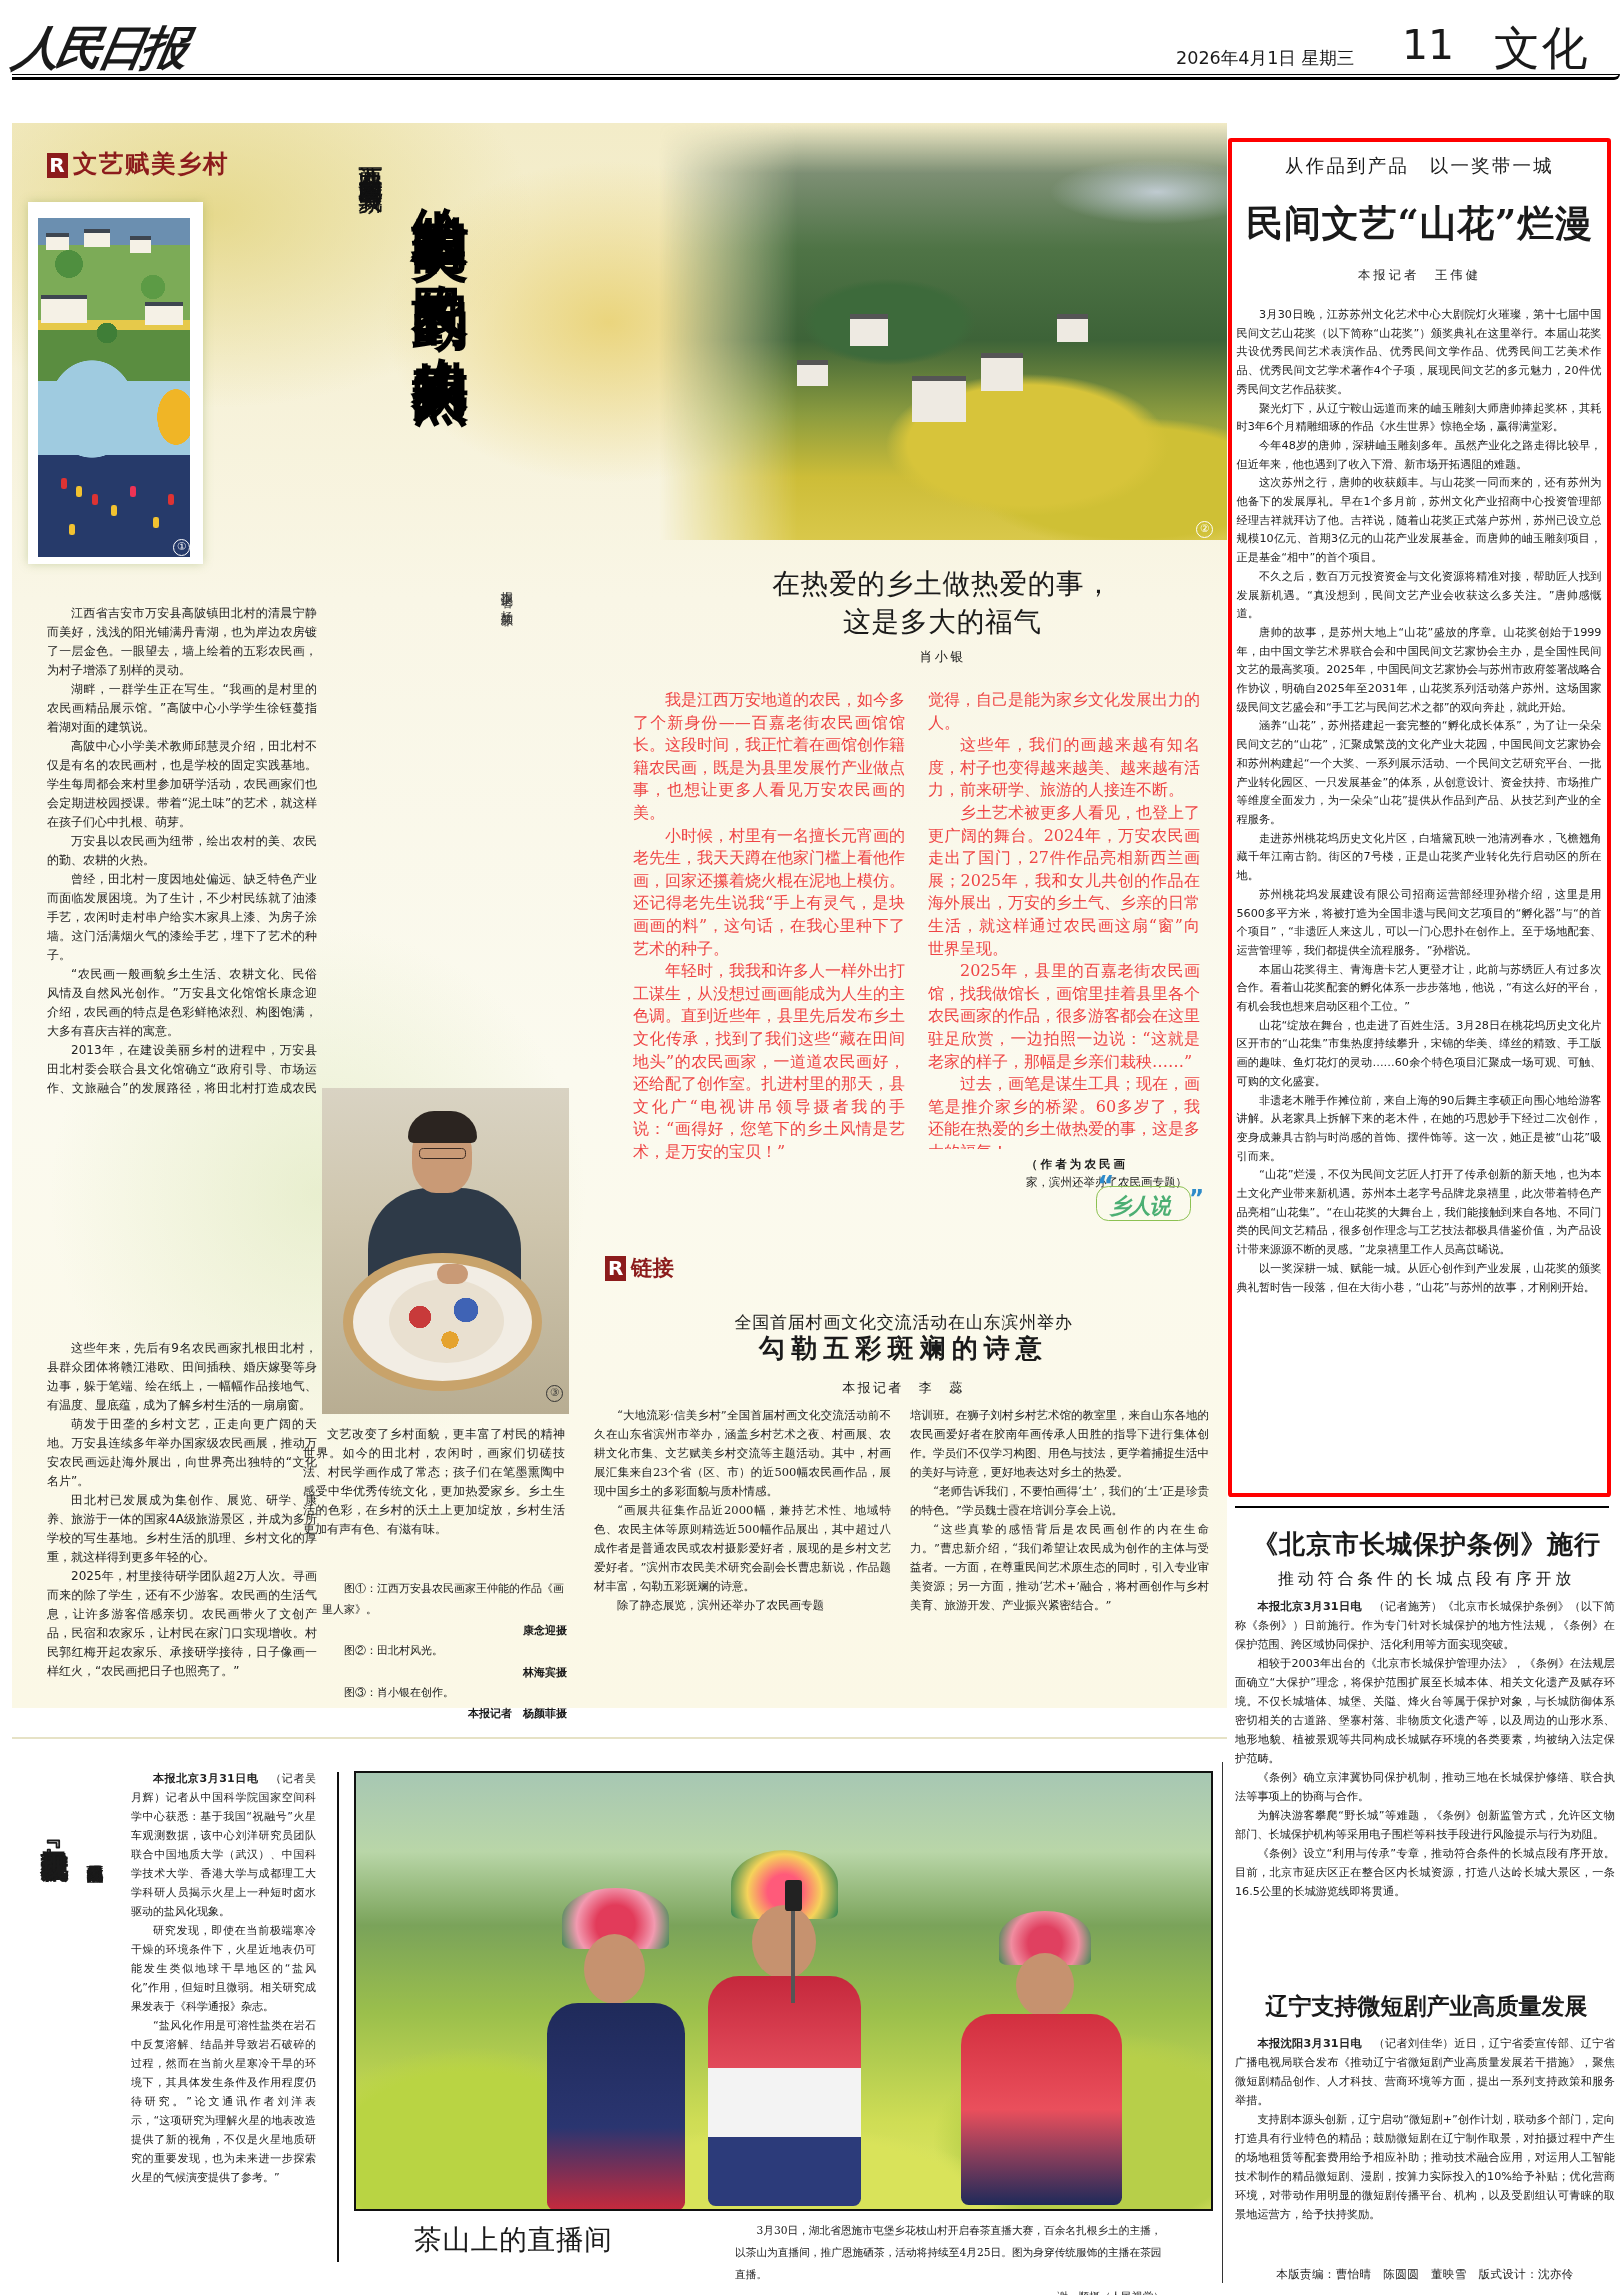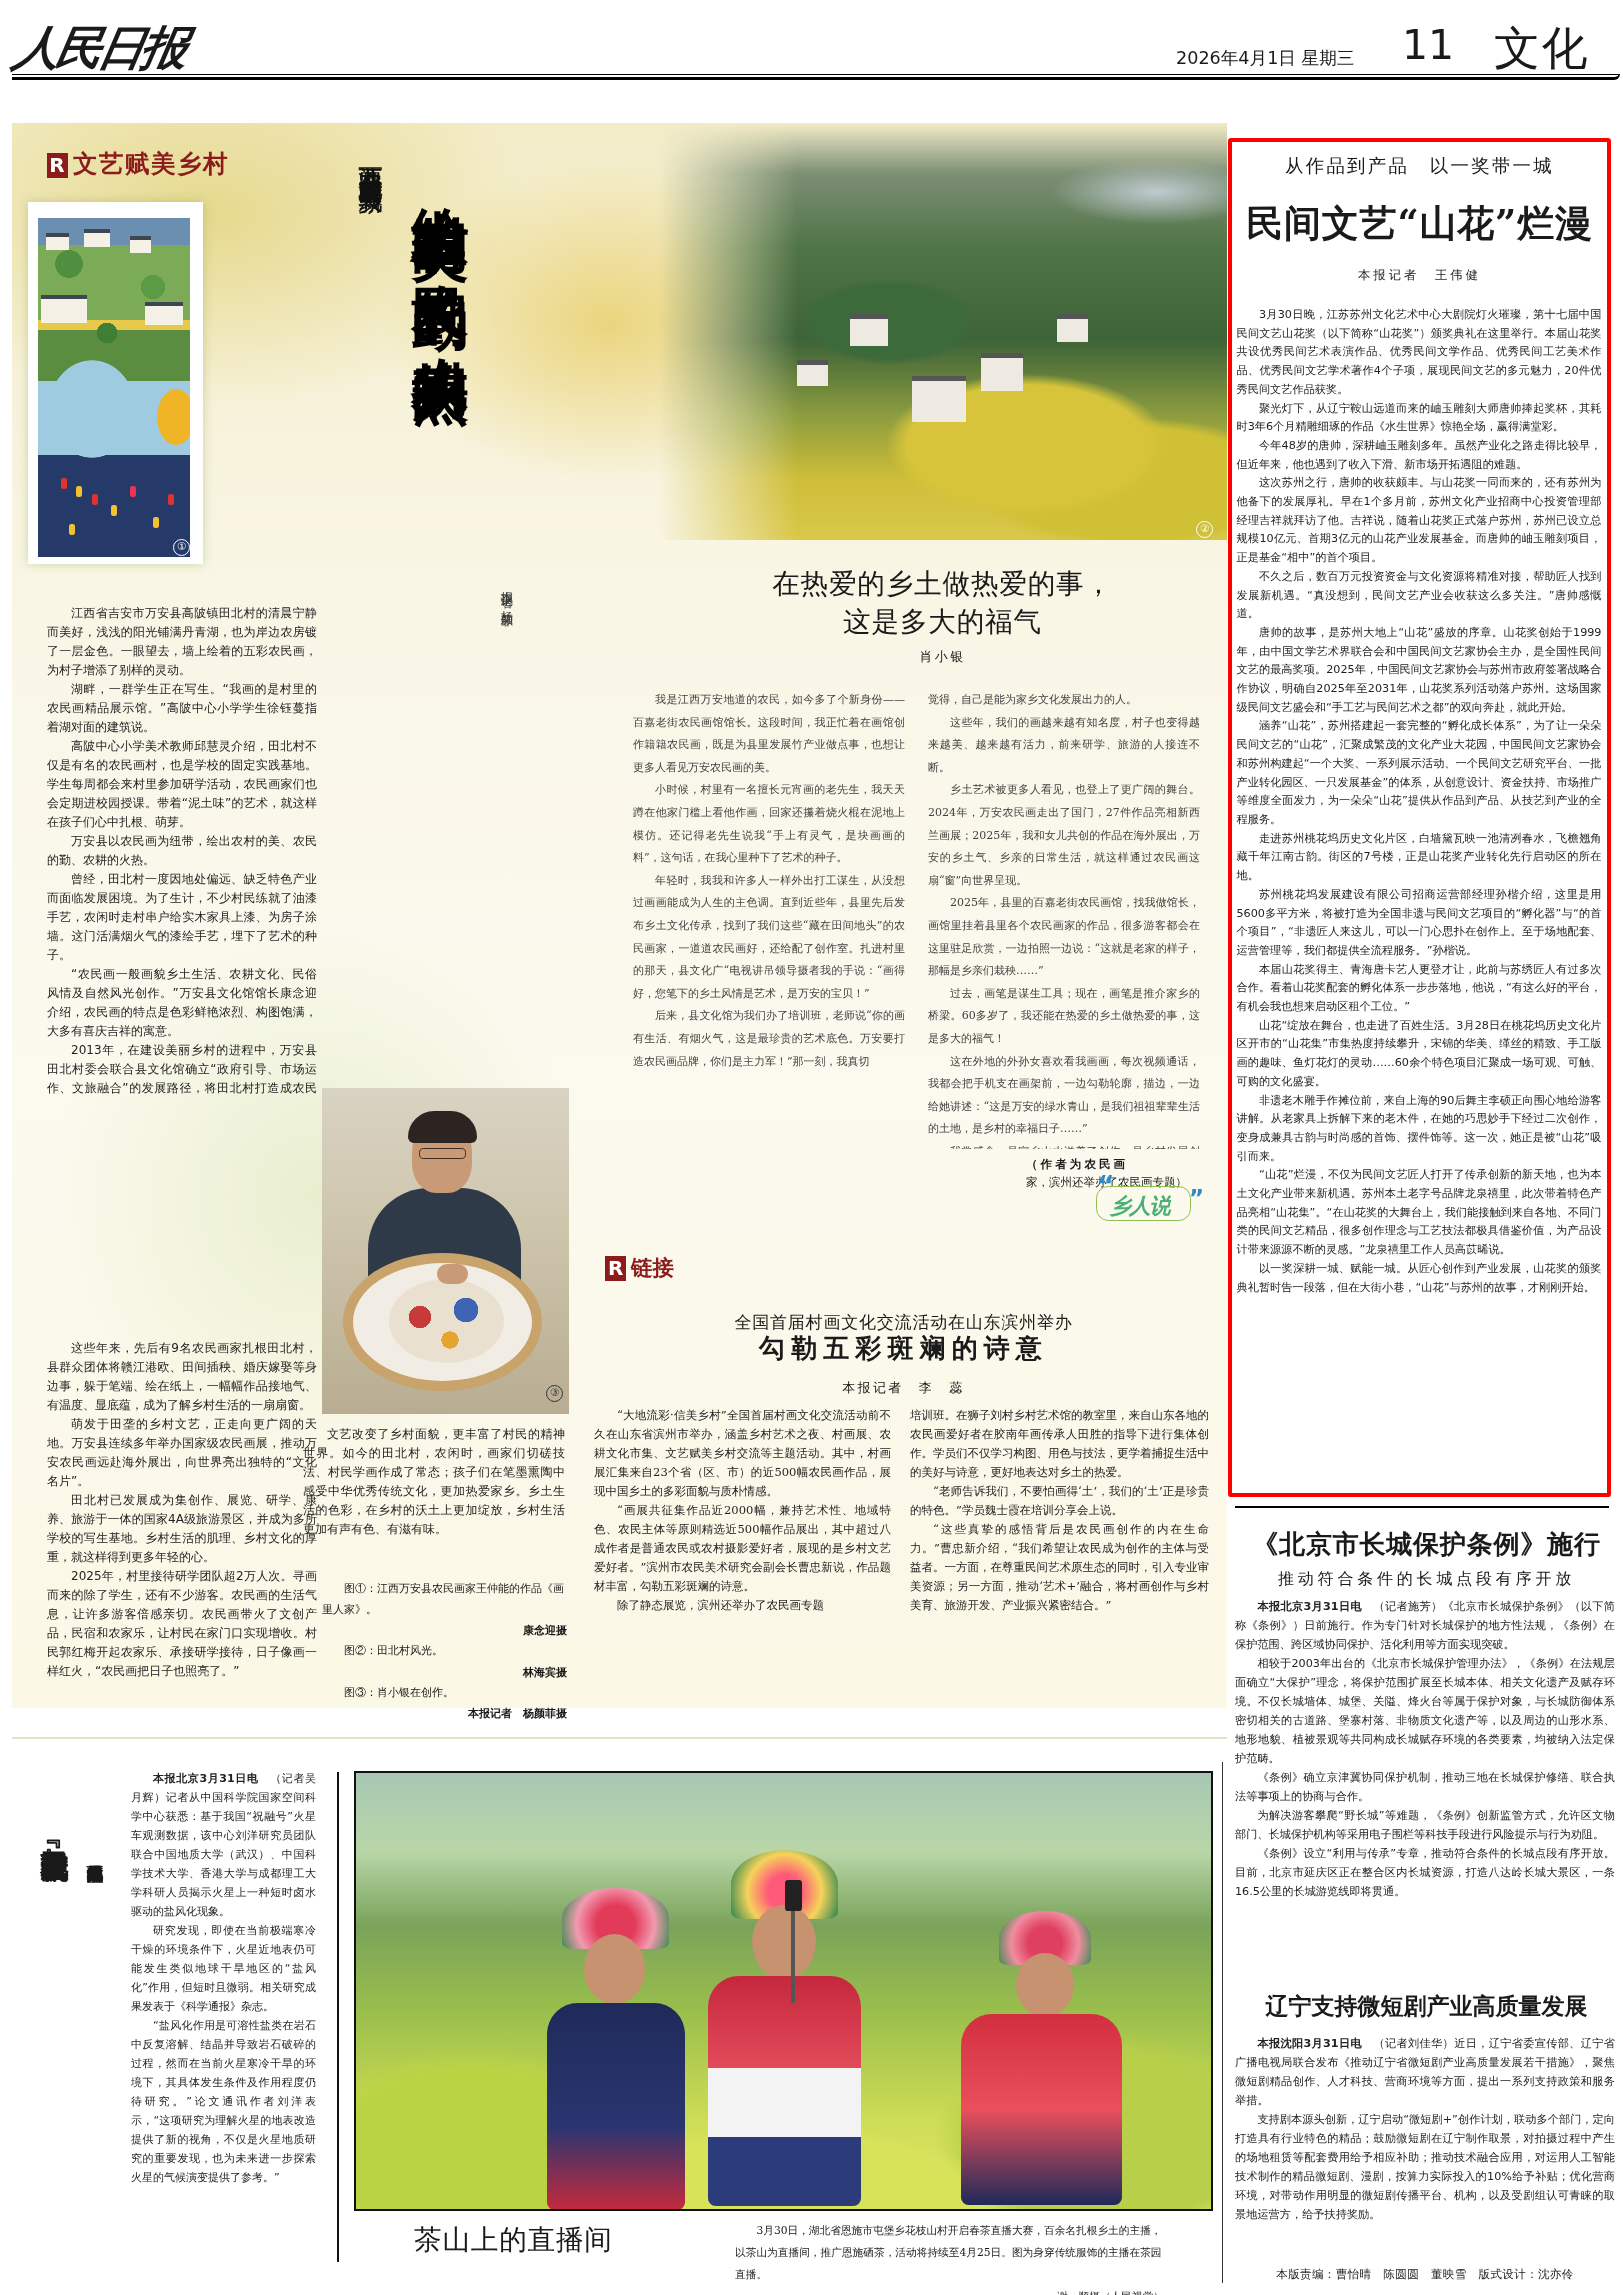--- a/index.html
+++ b/index.html
@@ -62,21 +62,21 @@
     mask-image: linear-gradient(90deg, transparent 0, #000 138px);
   }
   #photo-landscape .house { position: absolute; background: #eeeae2; border-top: 5.4px solid #555; }
   #caption-marker-2 { left: 1196px; top: 521px; width: 17px; height: 17px; border-radius: 50%; border: 1.1px solid #fff; color: #fff; font-size: 10.7px; text-align: center; line-height: 14.6px; font-family: "DejaVu Sans", sans-serif; }
 
   
   #essay-title { left: 659px; top: 565px; width: 567px; text-align: center; font-size: 27.6px; line-height: 38px; font-weight: normal; font-family: "DejaVu Serif", serif; letter-spacing: 0.8px; }
   #essay-author { left: 659px; top: 648px; width: 567px; text-align: center; font-size: 13px; letter-spacing: 2.3px; }
   #essay-col1 { left: 633px; top: 689px; width: 272px; height: 475px; overflow: hidden; }
   #essay-col2 { left: 928px; top: 689px; width: 272px; height: 460px; overflow: hidden; }
-  .essay-text { font-family: "DejaVu Serif", serif; font-size: 11px; line-height: 22.6px; color: #404040; text-align: justify; }
+  .essay-text { font-family: "DejaVu Serif", serif; font-size: 16px; line-height: 22.6px; color: #ef4444; text-align: justify; }
   .essay-text p { text-indent: 2em; }
   #essay-note { left: 1026px; top: 1155px; width: 176px; font-size: 11.5px; line-height: 18.4px; font-family: "DejaVu Sans", sans-serif; }
   #essay-note b { font-family: "DejaVu Sans", sans-serif; letter-spacing: 3.1px; }
 
   
   #xiangrenshuo { left: 1088px; top: 1180px; width: 123px; height: 51px; }
   #xiangrenshuo .bubble { position: absolute; left: 7.7px; top: 6.1px; width: 95px; height: 35px; border: 1.5px solid #8cc152; border-radius: 12.3px; }
   #xiangrenshuo .q1 { position: absolute; left: 9.2px; top: -9.2px; font-size: 26px; color: #2e8bc9; font-weight: bold; font-family: "DejaVu Sans", sans-serif; }
   #xiangrenshuo .q2 { position: absolute; left: 101px; top: 4.6px; font-size: 23px; color: #2e8bc9; font-weight: bold; font-family: "DejaVu Sans", sans-serif; }
   #xiangrenshuo .txt { position: absolute; left: 21.4px; top: 10.7px; font-size: 21.4px; font-weight: bold; font-style: italic; color: #4caf73; font-family: "DejaVu Sans", sans-serif; letter-spacing: -1.5px; }

